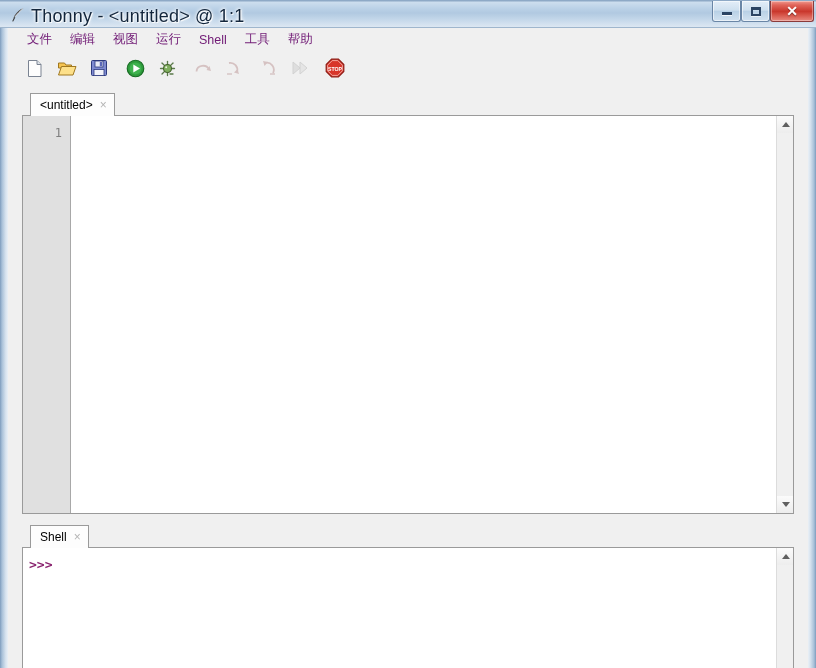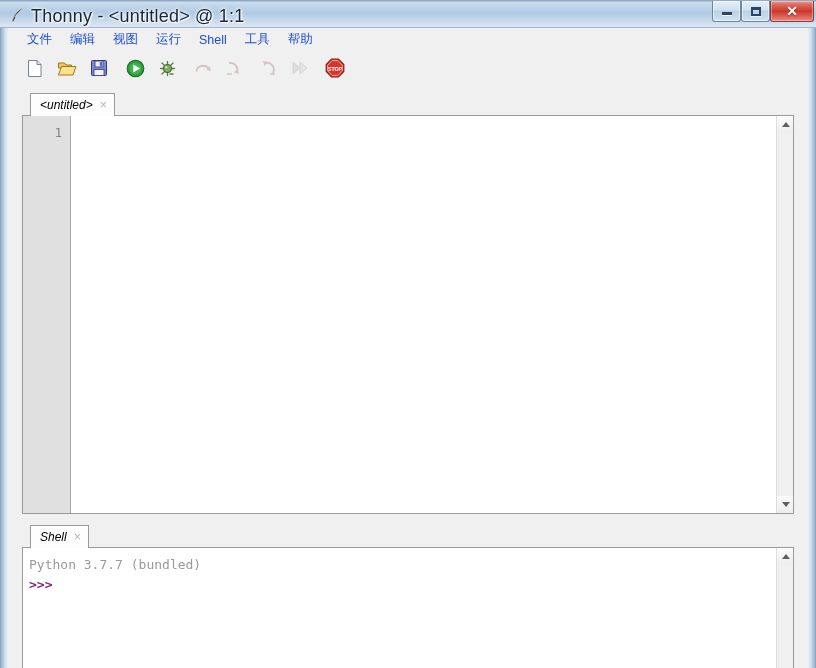--- a/index.html
+++ b/index.html
@@ -114,21 +114,21 @@
   #menubar {
     position: absolute; left: 0; top: 0;
     width: 800px; height: 24px;
     background: #f0f0f0;
     display: flex;
     align-items: center;
     padding-left: 10px;
   }
   .menu-item {
     font-size: 12.5px;
-    color: #1d4ed8;
+    color: #701a75;
     padding: 3px 9px 4px 9px;
     white-space: nowrap;
     cursor: default;
   }
 
   
   #toolbar {
     position: absolute; left: 0; top: 24px;
     width: 800px; height: 36px;
     background: #f0f0f0;
@@ -148,21 +148,20 @@
   
   #editor-panel {
     position: absolute; left: 14px; top: 62px;
     width: 772px; height: 424px;
   }
   .tabstrip {
     position: absolute; left: 0; top: 0;
     width: 100%; height: 26px;
     background: #f0f0f0;
     border-bottom: 1px solid #9a9a9a;
-    font-style: italic;
   }
   .tab {
     position: absolute; left: 8px; top: 3px;
     height: 24px;
     background: #fdfdfd;
     border: 1px solid #9a9a9a;
     border-bottom: 1px solid #fdfdfd;
     display: flex; align-items: center;
     padding: 0 7px 0 9px;
     cursor: default;
@@ -454,21 +453,20 @@
     <div id="shell-panel">
       <div class="tabstrip">
         <div class="tab">
           <span class="tab-label">Shell</span>
           <span class="tab-close">×</span>
         </div>
       </div>
 
       <div id="shell-body">
         <div id="shell-text">
-          <div class="shell-banner" style="color: rgb(154, 154, 154);">Python 3.7.7 (bundled)</div>
           <div class="shell-prompt" style="color: rgb(139, 37, 112);">&gt;&gt;&gt;</div>
         </div>
 
         <div class="vscroll">
           <div class="sb-arrow up">
             <i class="tri up"></i>
           </div>
           <div class="sb-track"></div>
         </div>
       </div>

